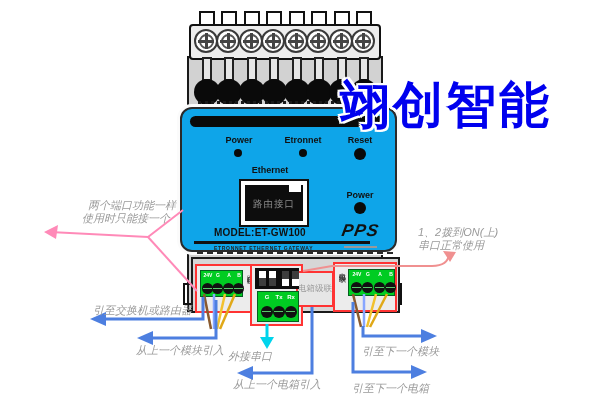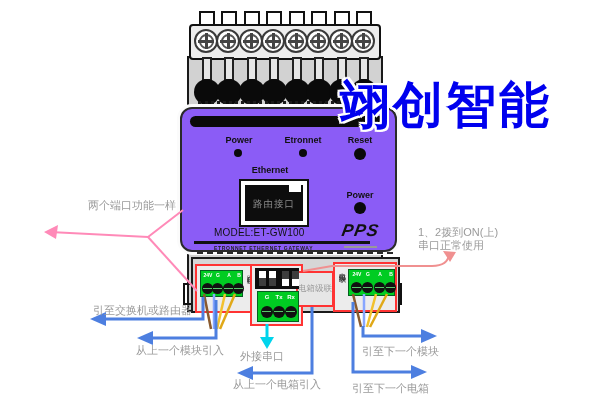--- a/index.html
+++ b/index.html
@@ -13,29 +13,29 @@
   .screw{position:absolute;top:29px;width:24px;height:24px;border:2px solid #3a3a3a;border-radius:50%;background:#fff;box-sizing:border-box;}
   .screw::before{content:"";position:absolute;left:50%;top:50%;width:15px;height:15px;margin:-7.5px 0 0 -7.5px;border:2px solid #555;border-radius:50%;box-sizing:border-box;}
   .screw::after{content:"";position:absolute;left:50%;top:50%;width:16px;height:16px;margin:-8px 0 0 -8px;
     background:linear-gradient(#444,#444) center/16px 3px no-repeat,linear-gradient(#444,#444) center/3px 16px no-repeat;}
   .stem{position:absolute;top:57px;width:10px;height:24px;background:#e6e6e6;border:2px solid #222;box-sizing:border-box;}
   .knob{position:absolute;top:79px;width:26px;height:26px;background:#0a0a0a;border-radius:50%;}
   .dotrow{position:absolute;left:198px;top:101px;width:184px;border-top:3px dotted #1a1a1a;}
 
   
   .body{left:187px;top:56px;width:196px;height:256px;background:#d2d2d2;border:2px solid #1a1a1a;}
-  .panel{left:180px;top:107px;width:217px;height:145px;background:#8b5cf6;border:2px solid #2a2a2a;border-radius:12px;box-shadow:0 0 0 3px #fbfbfb;z-index:5;}
+  .panel{left:180px;top:107px;width:217px;height:145px;background:#0ea5e9;border:2px solid #2a2a2a;border-radius:12px;box-shadow:0 0 0 3px #fbfbfb;z-index:5;}
   .band{left:8px;top:7px;width:197px;height:11px;background:#0a0a0a;border-radius:6px;}
   .plabel{position:absolute;transform:translateX(-50%);font-size:9px;font-weight:bold;color:#111;white-space:nowrap;}
   .led{position:absolute;background:#0a0a0a;border-radius:50%;}
   .rj45{left:57px;top:70px;width:70px;height:48px;background:#fff;border:2px solid #111;}
   .rj45-in{left:4px;top:4px;width:58px;height:36px;background:#0d0d0d;}
   .rj45-notch{right:6px;top:4px;width:12px;height:7px;background:#fff;}
   .porttxt{left:4px;top:17px;width:58px;text-align:center;font-size:9.5px;color:#8d8d8d;letter-spacing:1px;}
-  .model{left:32px;top:118px;font-size:10px;font-weight:normal;color:#111;letter-spacing:.2px;}
+  .model{left:32px;top:118px;font-size:10px;font-weight:bold;color:#111;letter-spacing:.2px;}
   .rule{left:12px;top:132px;width:176px;height:3px;background:#111;}
   .subtitle{left:32px;top:136px;font-size:5px;font-weight:bold;color:#222;letter-spacing:.7px;}
   .pps{left:160px;top:112px;font-size:17px;font-weight:bold;font-style:italic;color:#111;letter-spacing:1px;transform:skewX(-10deg);}
   .pps-sub{left:162px;top:137px;width:33px;height:2px;background:#999;}
   .dashrow{position:absolute;left:197px;top:252px;width:196px;border-top:2px dashed #2a2a2a;z-index:6;}
 
   
   .bottom{left:191px;top:257px;width:209px;height:56px;background:#d6d6d6;border:2px solid #1a1a1a;z-index:7;}
   .redbox{border:2px solid #f33;background:#ececec;z-index:8;}
   .greenblk{background:#00cc22;border:1px solid #065f20;z-index:9;}
@@ -45,21 +45,21 @@
   .vlabel{font-size:7px;color:#333;writing-mode:vertical-rl;text-orientation:upright;line-height:10px;letter-spacing:1px;z-index:9;}
   .dip{left:255px;top:268px;width:44px;height:21px;background:#0d0d0d;z-index:9;}
   .slot{position:absolute;top:3px;width:7px;height:15px;background:#3d3d3d;}
   .handle{position:absolute;left:0;width:7px;height:7px;background:#fff;}
   .handle.up{top:0;} .handle.down{bottom:0;}
   .cascade{left:296px;top:271px;width:38px;height:36px;border:2px solid #f33;background:#e6e6e6;display:flex;align-items:center;justify-content:center;
            font-size:8.5px;color:#9a9a9a;z-index:8;}
   .clip{width:8px;height:22px;border:2px solid #111;background:transparent;z-index:4;}
 
   
-  .note{position:absolute;color:#9a9a9a;font-size:11px;line-height:13px;white-space:nowrap;z-index:50;}
+  .note{position:absolute;color:#9a9a9a;font-size:11px;line-height:13px;white-space:nowrap;z-index:50;font-style:italic;}
   svg.overlay{position:absolute;left:0;top:0;z-index:40;pointer-events:none;}
 
   .watermark{left:340px;top:72px;font-size:50px;font-weight:bold;color:#0000ee;letter-spacing:3px;white-space:nowrap;z-index:60;
      text-shadow:-2px 0 0 #fff,2px 0 0 #fff,0 -2px 0 #fff,0 2px 0 #fff,-2px -2px 0 #fff,2px 2px 0 #fff,-2px 2px 0 #fff,2px -2px 0 #fff;}
 </style>
 </head>
 <body>
 
 <div class="stage">
 
@@ -219,26 +219,27 @@
 
     <polyline points="363,326 363,336 423,336" fill="none" stroke="#4d7fe0" stroke-width="3"></polyline>
     <polygon points="437,336 421,329 421,343" fill="#4d7fe0"></polygon>
 
     <polyline points="353,302 353,372 413,372" fill="none" stroke="#4d7fe0" stroke-width="3"></polyline>
     <polygon points="427,372 411,365 411,379" fill="#4d7fe0"></polygon>
   </svg>
 
   <div class="note" style="left:82px;top:199px">
     <div style="padding-left:6px">两个端口功能一样</div>
+    <div>使用时只能接一个</div>
   </div>
   <div class="note" style="left:418px;top:226px">
     <div>1、2拨到ON(上)</div>
     <div>串口正常使用</div>
   </div>
   <div class="note" style="left:136px;top:344px">从上一个模块引入</div>
   <div class="note" style="left:93px;top:304px">引至交换机或路由器</div>
-  <div class="note" style="left:240px;top:350px">外接串口</div>
+  <div class="note" style="left:228px;top:350px">外接串口</div>
   <div class="note" style="left:362px;top:345px">引至下一个模块</div>
   <div class="note" style="left:233px;top:378px">从上一个电箱引入</div>
   <div class="note" style="left:352px;top:382px">引至下一个电箱</div>
 
   <div class="abs watermark">翊创智能</div>
 </div>
 
 </body></html>

